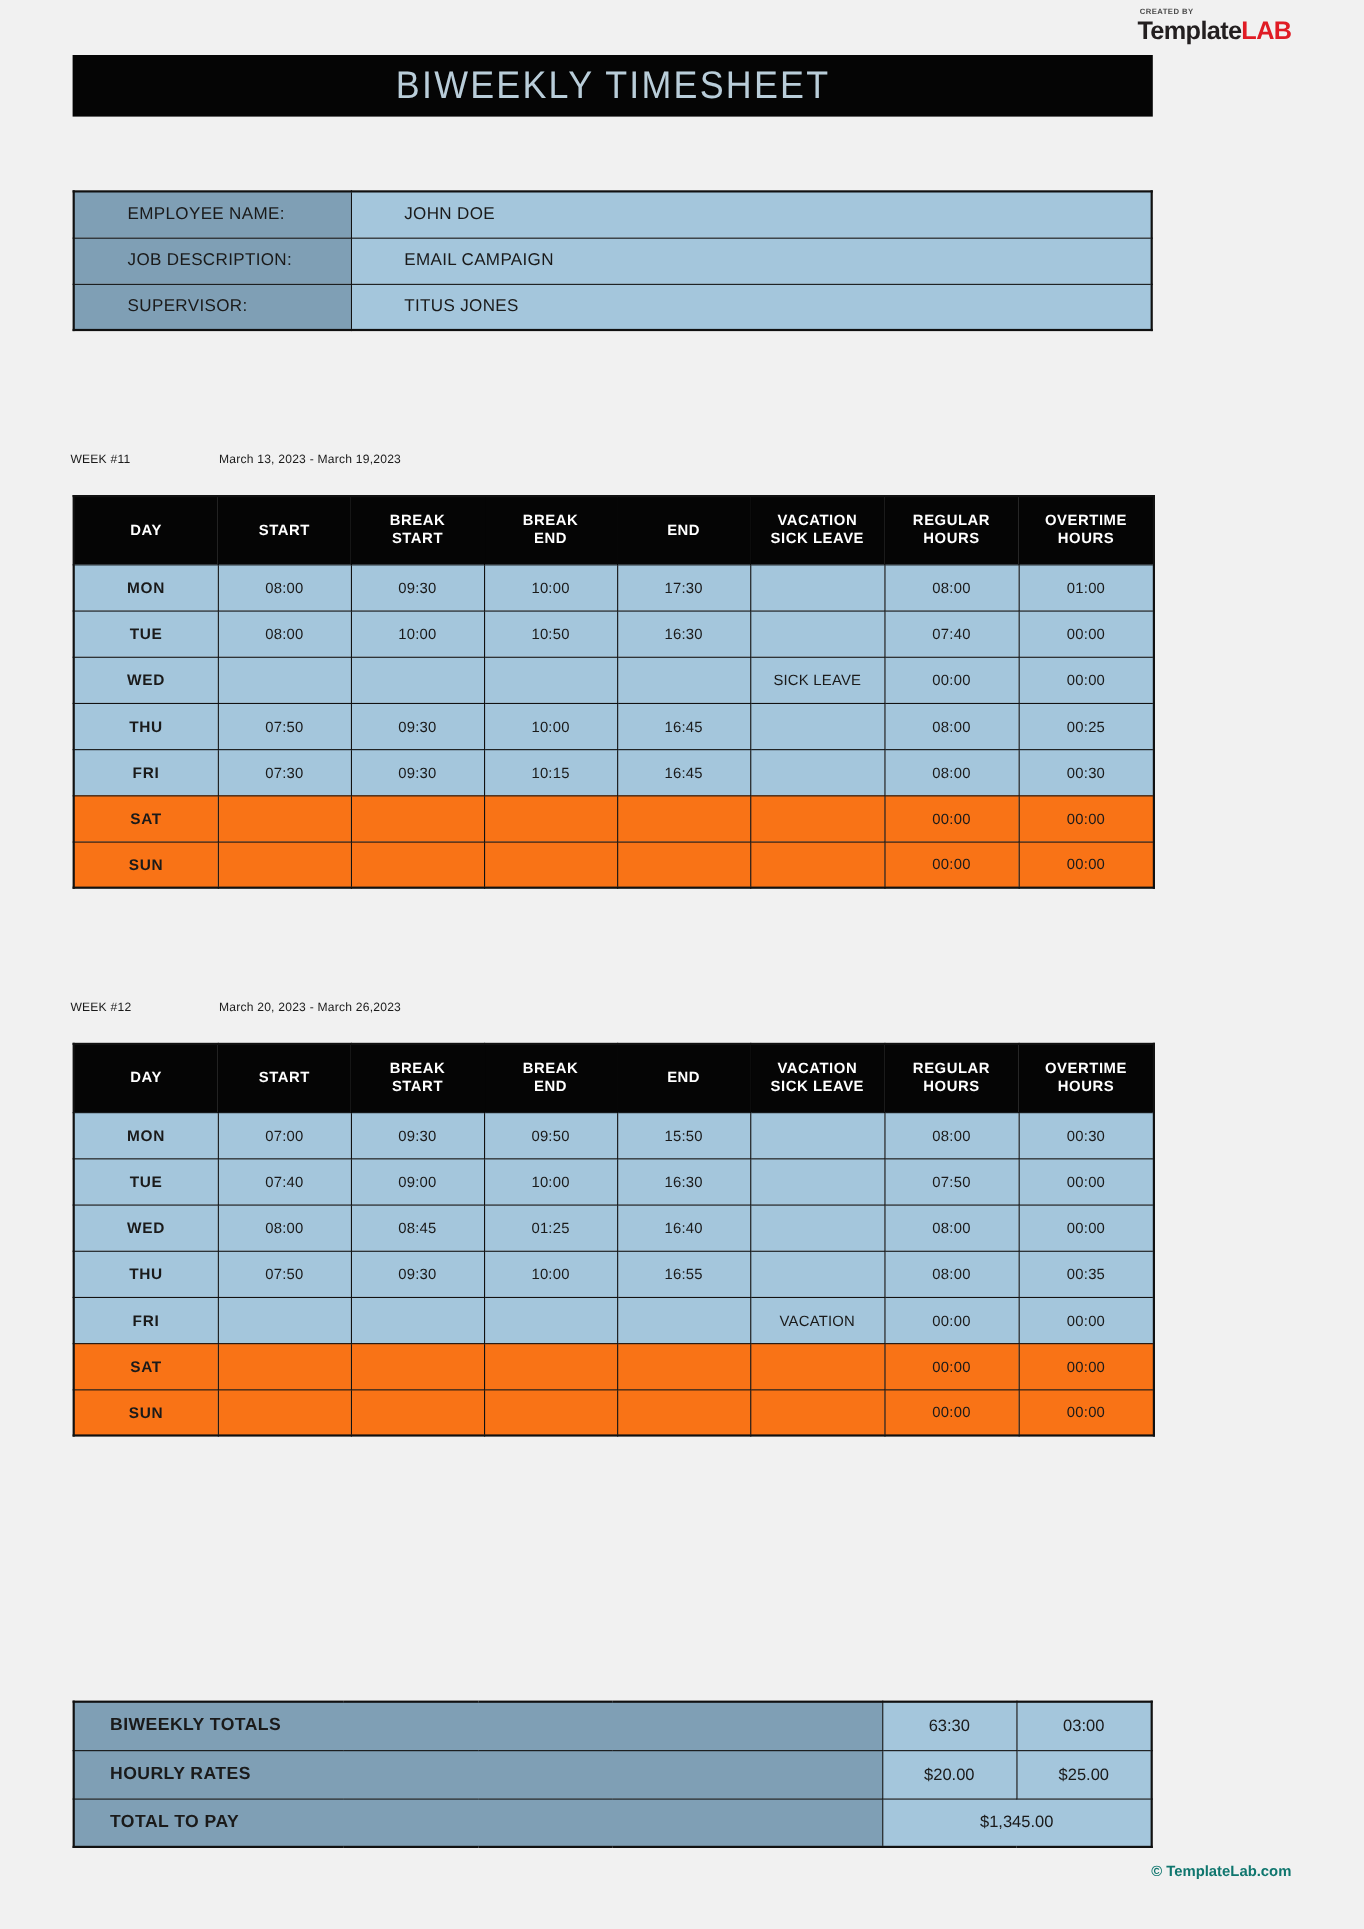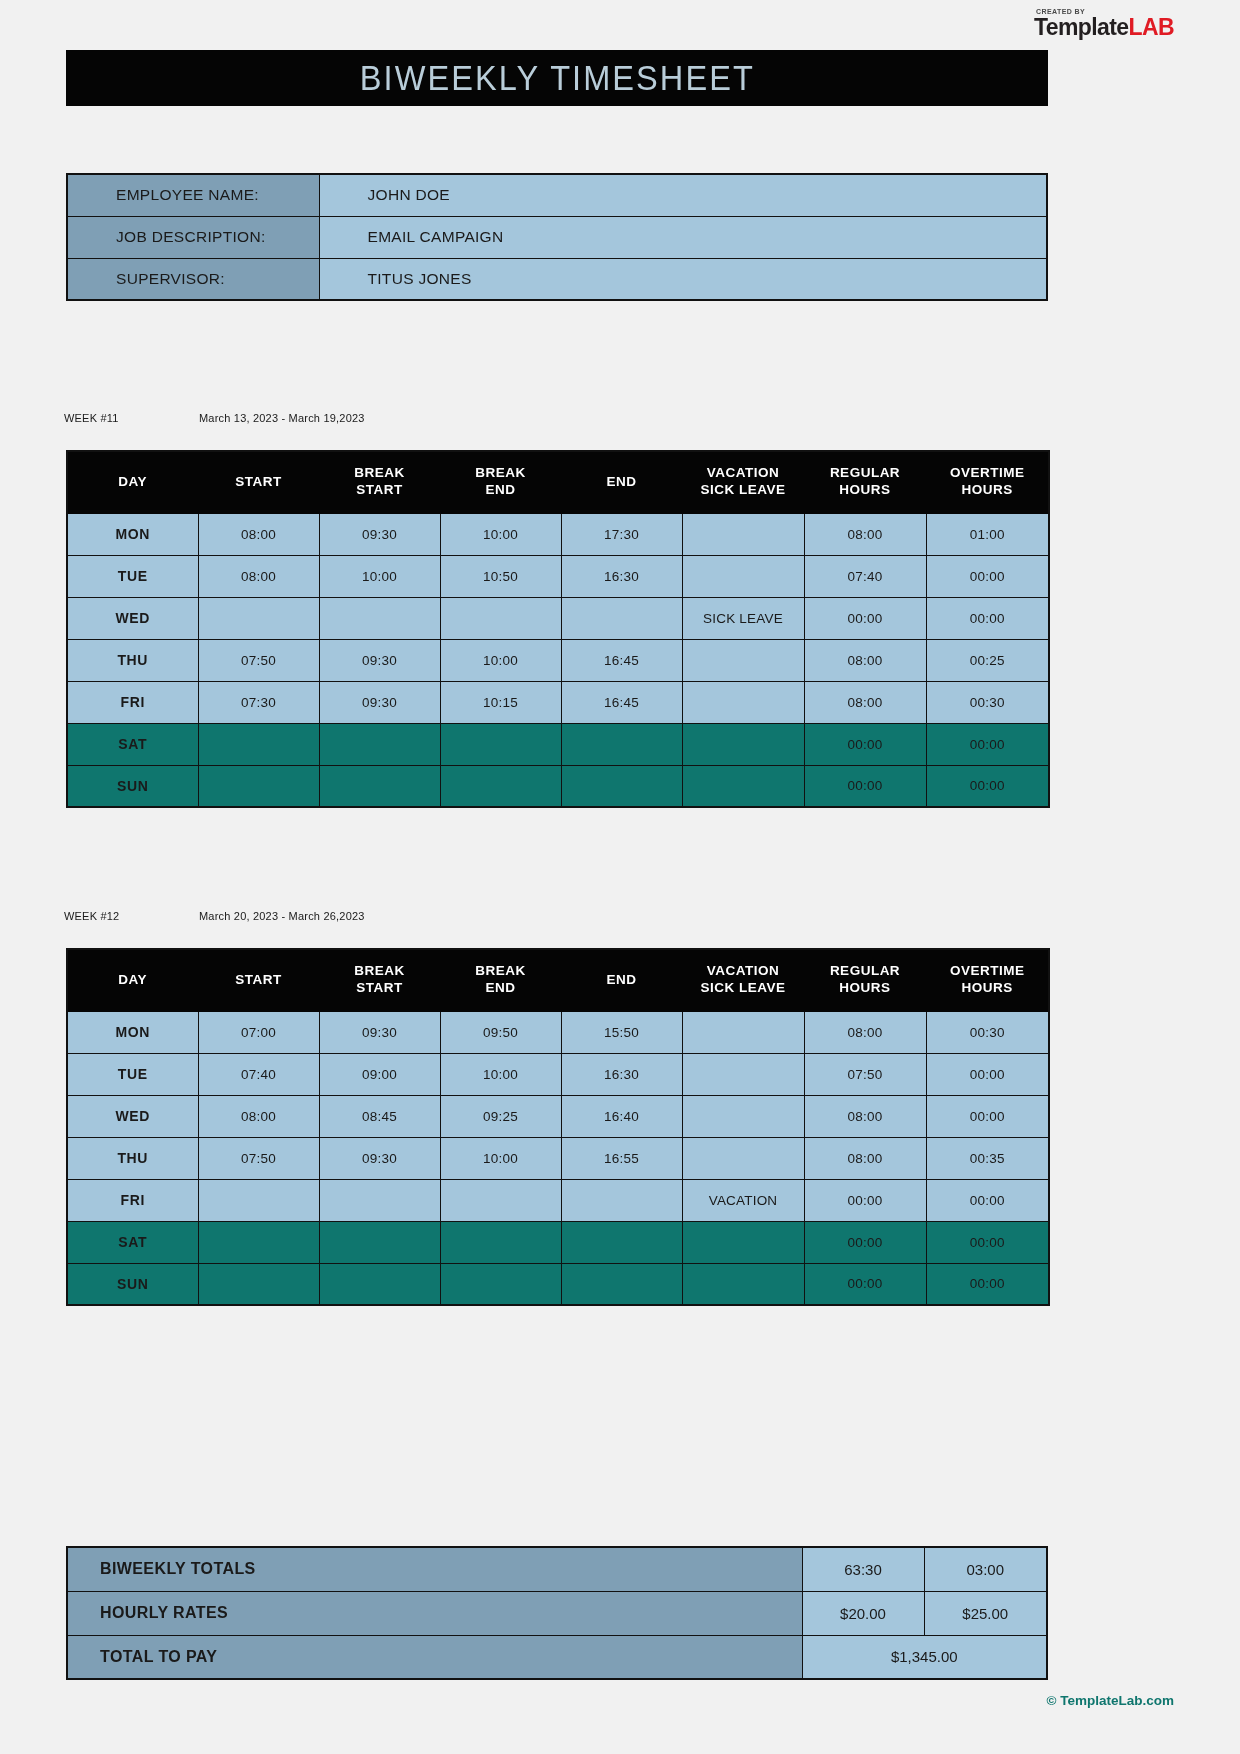--- a/index.html
+++ b/index.html
@@ -79,21 +79,21 @@
   }
   .ts td {
     border:1.5px solid #111;
     height:42px;
     text-align:center;
     font-size:13.5px;
     background:#a4c6dc;
     letter-spacing:.2px;
   }
   .ts td.day { font-weight:bold; font-size:14px; letter-spacing:.6px; }
-  .ts tr.weekend td { background:#0f766e; }
+  .ts tr.weekend td { background:#f97316; }
   .c-day{width:131px;} .c-start{width:121px;} .c-bs{width:121px;}
   .c-be{width:121px;} .c-end{width:121px;} .c-vac{width:122px;}
   .c-reg{width:122px;} .c-ot{width:123px;margin-top:19px;}
 
   
   .totals {
     position:absolute; left:66px; top:1546px;
     width:982px;
     border-collapse:collapse;
     border:2px solid #111;
@@ -311,21 +311,21 @@
             <td class="c-be">10:00</td>
             <td class="c-end">16:30</td>
             <td class="c-vac"></td>
             <td class="c-reg">07:50</td>
             <td class="c-ot">00:00</td>
           </tr>
           <tr class="">
             <td class="c-day day">WED</td>
             <td class="c-start">08:00</td>
             <td class="c-bs">08:45</td>
-            <td class="c-be">09:25</td>
+            <td class="c-be">01:25</td>
             <td class="c-end">16:40</td>
             <td class="c-vac"></td>
             <td class="c-reg">08:00</td>
             <td class="c-ot">00:00</td>
           </tr>
           <tr class="">
             <td class="c-day day">THU</td>
             <td class="c-start">07:50</td>
             <td class="c-bs">09:30</td>
             <td class="c-be">10:00</td>

